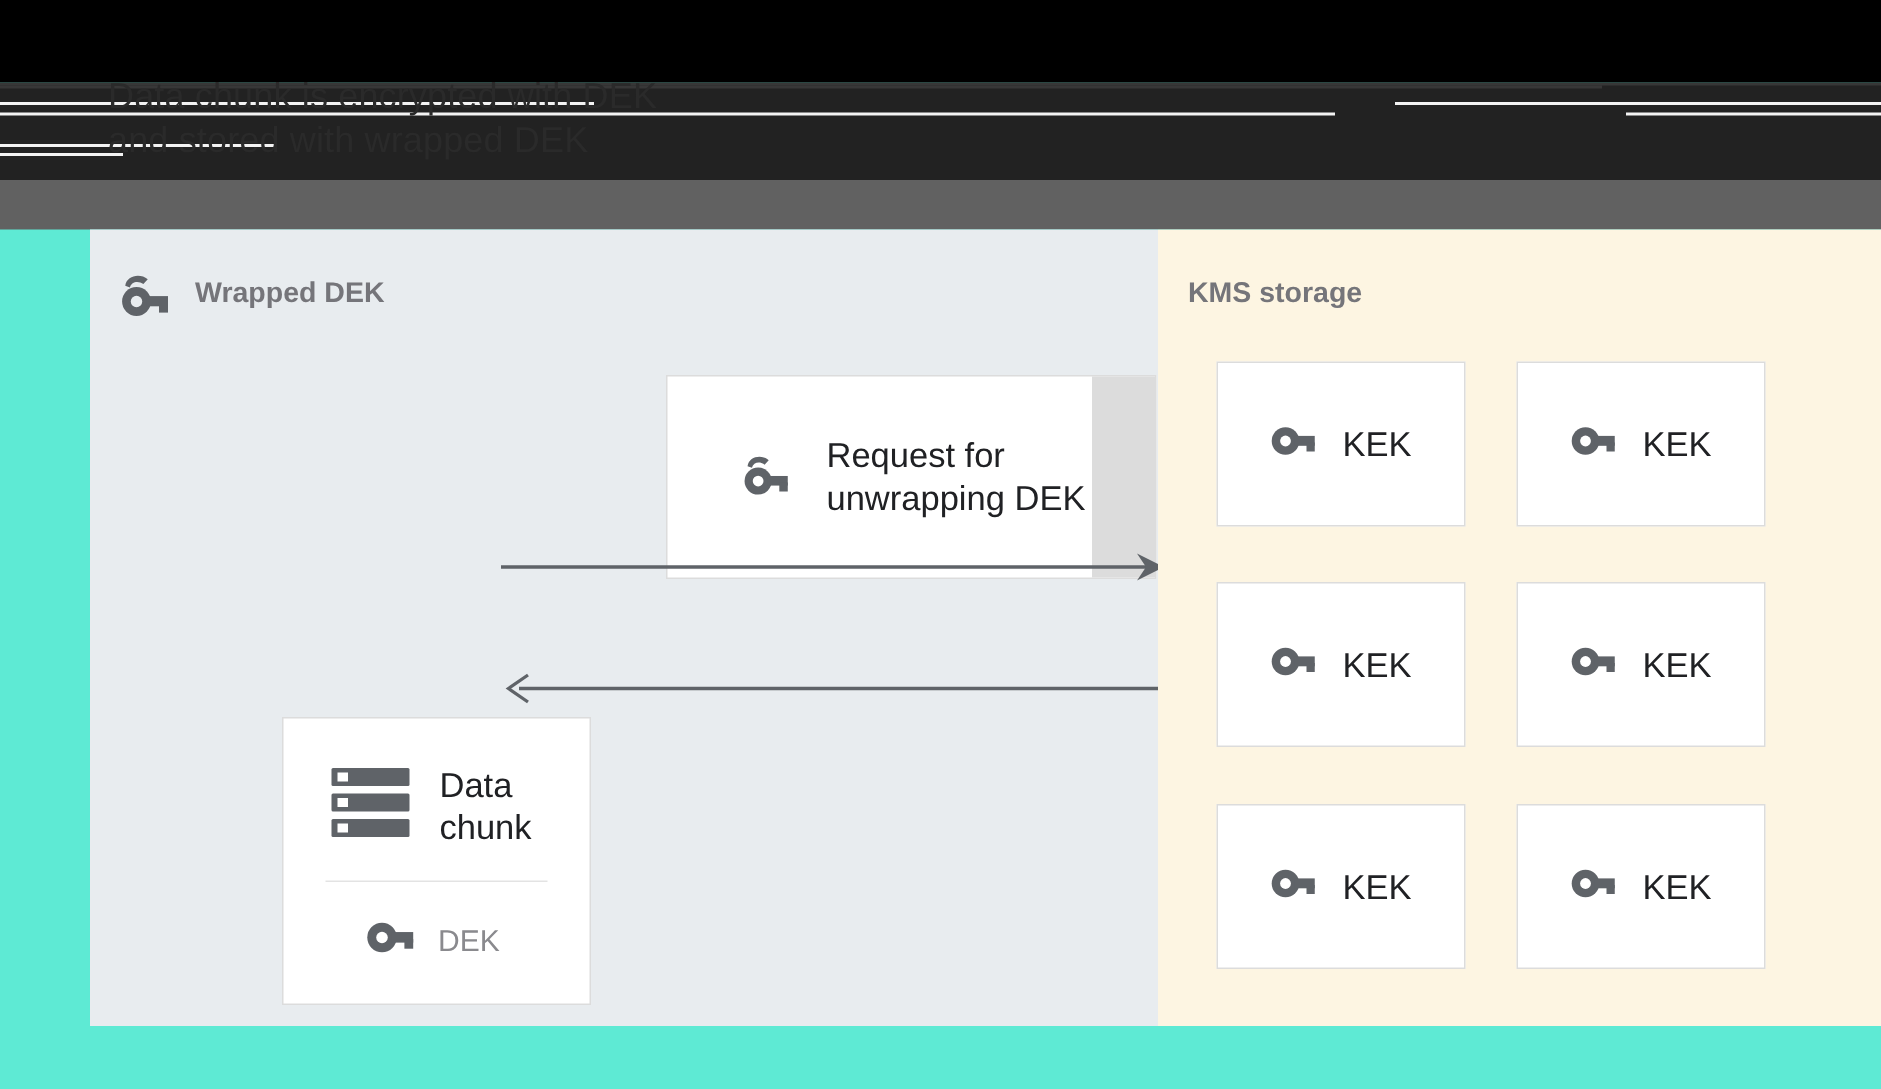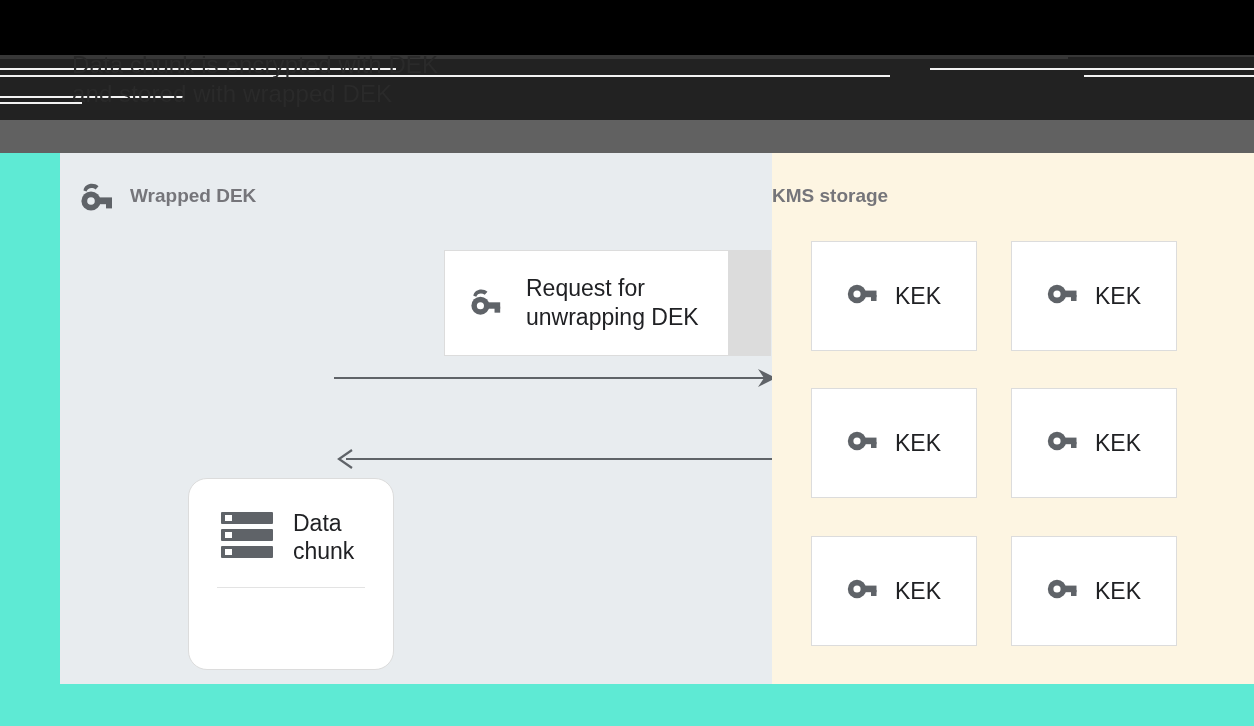--- a/index.html
+++ b/index.html
@@ -78,58 +78,57 @@
   }
   .left-title { left: 130px; top: 186px; }
 
   
   .panel-right {
     position: absolute;
     left: 772px; top: 153px;
     width: 482px; height: 531px;
     background: #fdf5e2;
   }
-  .right-title { left: 772px; top: 186px; text-align: right; }
+  .right-title { left: 792px; top: 186px; text-align: right; }
 
   
   .card {
     position: absolute;
     background: #ffffff;
     border: 1px solid #dcdcdc;
     box-sizing: border-box;
     display: flex;
     align-items: center;
   }
   
   .card-strip {
     position: absolute;
     background: #dcdcdc;
     top: 0; right: 0;
     width: 42px; height: 100%;
   }
 
   .msg-card {
-    width: 327px; height: 106px;
-    padding-left: 23px;
+    width: 327px; height: 136px;
+    padding-left: 48px;
   }
   .msg-card .mtext {
     color: #202124;
     font-size: 23px;
     line-height: 29px;
     white-space: pre-line;
     margin-left: 20px;
   }
 
   
   .card-data {
     left: 128px; top: 325px;
     width: 206px; height: 192px;
     display: block;
     padding: 0;
-    border-radius: 19px;
   }
   .dc-row {
     display: flex;
     align-items: center;
     padding: 30px 0 0 30px;
   }
   .dc-label {
     color: #202124;
     font-size: 23px;
     line-height: 28px;
@@ -336,19 +335,32 @@
             <rect x="6" y="22" width="7" height="6" fill="#ffffff"></rect>
             <rect x="2" y="36" width="52" height="12" rx="1"></rect>
             <rect x="6" y="39" width="7" height="6" fill="#ffffff"></rect>
           </g>
             </svg>
         </span>
         <span class="dc-label">Data
 chunk</span>
       </div>
       <div class="dc-divider"></div>
+      <div class="dc-row2">
+        <span>
+          <svg width="32" height="26" viewBox="0 0 30 24">
+              <g class="ico-dark">
+            <circle cx="10" cy="12" r="9.2"></circle>
+                <circle cx="10" cy="12" r="3.6" fill="#ffffff"></circle>
+            <rect x="16" y="8.6" width="13.5" height="6.6"></rect>
+                <rect x="24" y="13" width="5.5" height="6"></rect>
+          </g>
+            </svg>
+        </span>
+        <span class="dc-dek">DEK</span>
+      </div>
     </div>
 
   </div>
 
   <div class="panel-title left-title">Wrapped DEK</div>
 
 </div>
 
 </body></html>

